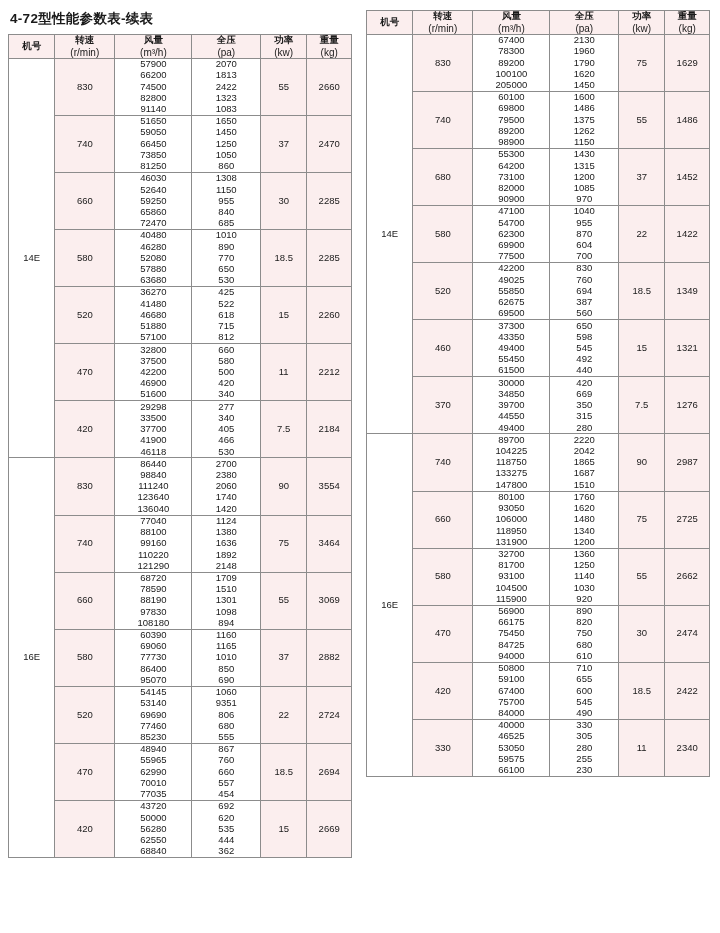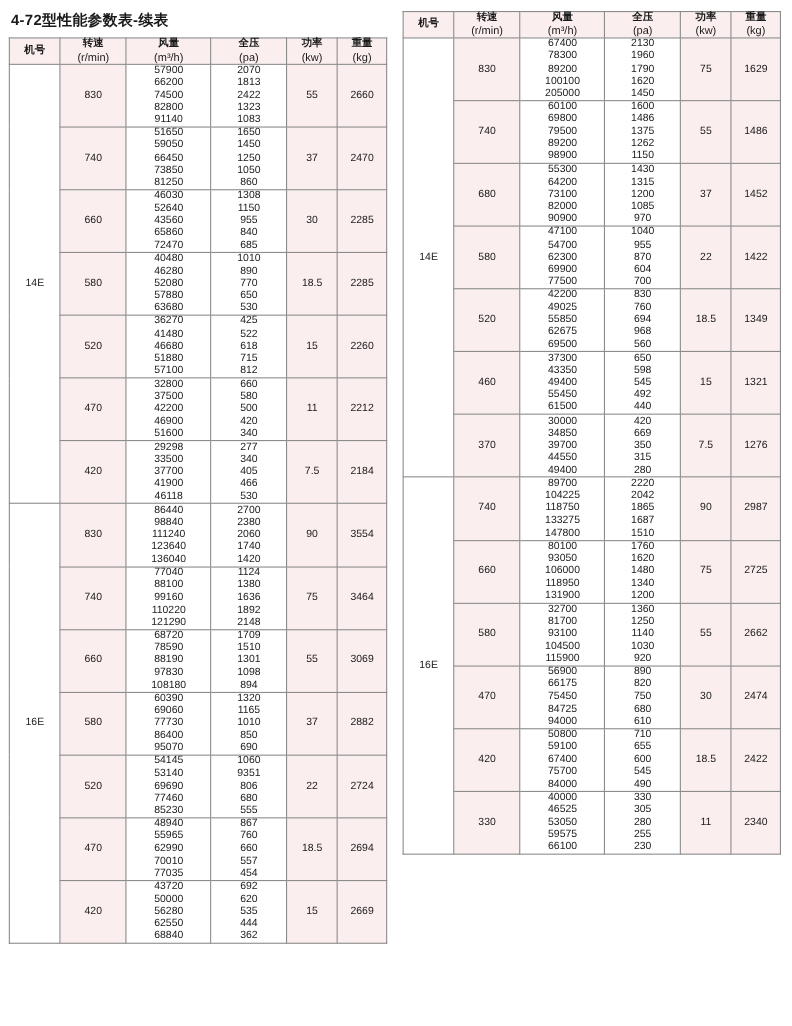--- a/index.html
+++ b/index.html
@@ -153,21 +153,21 @@
             </td>
             <td class="power">37</td>
             <td class="weight">2470</td>
           </tr>
           <tr>
             <td class="speed">660</td>
             <td class="stack flow">
               <span class="lines">
                 <span>46030</span>
                 <span>52640</span>
-                <span>43560</span>
+                <span>59250</span>
                 <span>65860</span>
                 <span>72470</span>
               </span>
             </td>
             <td class="stack press">
               <span class="lines">
                 <span>1308</span>
                 <span>1150</span>
                 <span>955</span>
                 <span>840</span>
@@ -345,21 +345,21 @@
               <span class="lines">
                 <span>60390</span>
                 <span>69060</span>
                 <span>77730</span>
                 <span>86400</span>
                 <span>95070</span>
               </span>
             </td>
             <td class="stack press">
               <span class="lines">
-                <span>1320</span>
+                <span>1160</span>
                 <span>1165</span>
                 <span>1010</span>
                 <span>850</span>
                 <span>690</span>
               </span>
             </td>
             <td class="power">37</td>
             <td class="weight">2882</td>
           </tr>
           <tr>
@@ -558,21 +558,21 @@
                 <span>55850</span>
                 <span>62675</span>
                 <span>69500</span>
               </span>
             </td>
             <td class="stack press">
               <span class="lines">
                 <span>830</span>
                 <span>760</span>
                 <span>694</span>
-                <span>968</span>
+                <span>387</span>
                 <span>560</span>
               </span>
             </td>
             <td class="power">18.5</td>
             <td class="weight">1349</td>
           </tr>
           <tr>
             <td class="speed">460</td>
             <td class="stack flow">
               <span class="lines">

